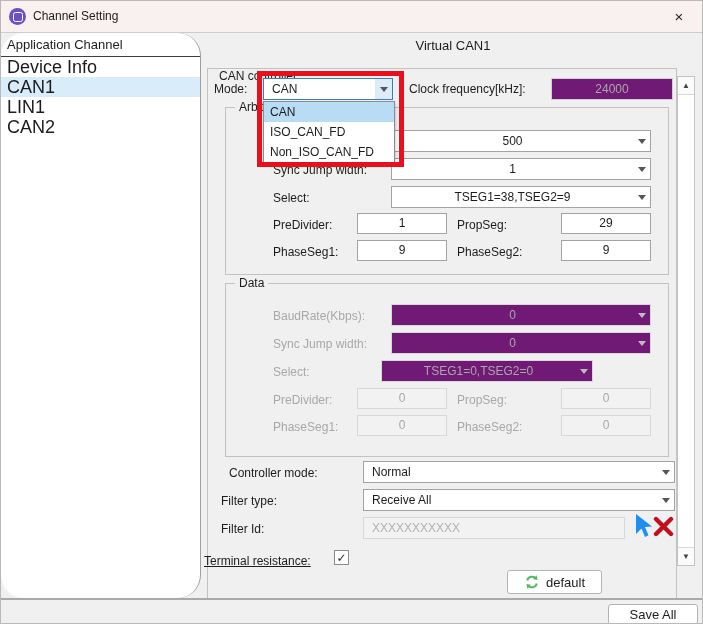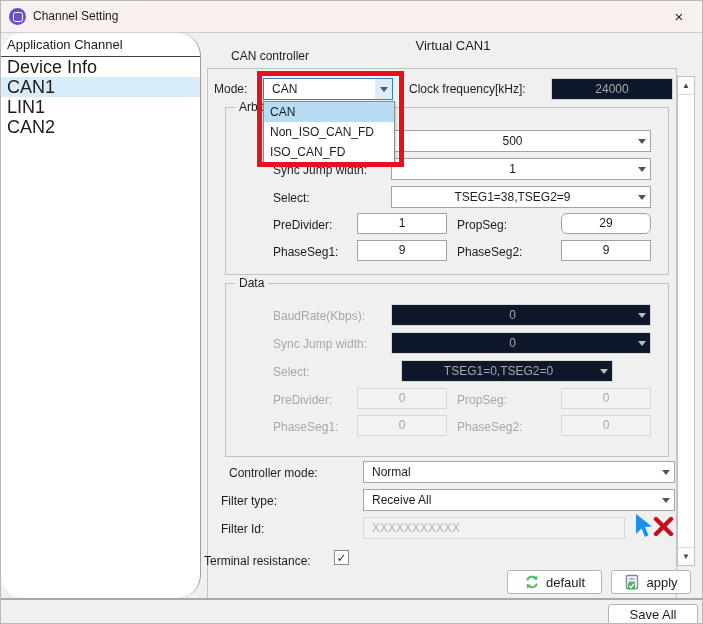--- a/index.html
+++ b/index.html
@@ -22,21 +22,21 @@
   #paneltitle{position:absolute;left:201px;top:37px;width:502px;text-align:center;font-size:13px;}
   .grp{position:absolute;border:1px solid #c2c2c2;}
   .gt{position:absolute;background:#f0f0f0;padding:0 4px;font-size:12px;white-space:nowrap;}
   .lbl{position:absolute;white-space:nowrap;font-size:12px;}
   .dis{color:#a8a8a8;}
   .combo{position:absolute;height:22px;box-sizing:border-box;background:#fff;border:1px solid #a3a3a3;display:flex;align-items:center;}
   .combo .val{flex:1;text-align:center;overflow:hidden;white-space:nowrap;}
   .combo.left .val{text-align:left;padding-left:8px;}
   .combo .arr{width:17px;display:flex;align-items:center;justify-content:center;align-self:stretch;}
   .tri{width:0;height:0;border-left:4px solid transparent;border-right:4px solid transparent;border-top:5px solid #555;}
-  .combo.disd{background:#0f172a;border-color:#d8d8d8;color:#a8a8a8;}
+  .combo.disd{background:#701a75;border-color:#d8d8d8;color:#a8a8a8;}
   .combo.disd .tri{border-top-color:#bdbdbd;}
   .combo.focus{border-color:#3a7ebd;}
   .combo.focus .arr{background:#dcecf9;}
   .inp{position:absolute;height:21px;box-sizing:border-box;background:#fff;border:1px solid #a3a3a3;text-align:center;line-height:19px;font-size:12px;}
   .inp.disd{background:#f2f2f2;border-color:#d8d8d8;color:#a8a8a8;}
   #filterid{position:absolute;left:362px;top:516px;width:262px;height:22px;box-sizing:border-box;background:#f2f2f2;border:1px solid #d8d8d8;padding-left:8px;font-size:12px;font-family:"Liberation Sans",sans-serif;}
   #filterid::placeholder{color:#b3b3b3;opacity:1;}
   
   #popup{position:absolute;left:262px;top:100px;width:130px;background:#fff;border:1px solid #8c8c8c;z-index:50;box-shadow:1px 2px 3px rgba(0,0,0,.18);}
   .opt{height:20px;line-height:20px;padding-left:6px;font-size:12px;}
@@ -73,21 +73,21 @@
     <div id="sbheader">Application Channel</div>
     <div class="sbitem">Device Info</div>
     <div class="sbitem sel">CAN1</div>
     <div class="sbitem">LIN1</div>
     <div class="sbitem">CAN2</div>
   </div>
 
   <div id="paneltitle">Virtual CAN1</div>
 
   <div class="grp" style="left:206px;top:67px;width:468px;height:529px;"></div>
-  <div class="gt" style="left:214px;top:48px;margin-left:12px;">CAN controller</div>
+  <div class="gt" style="left:214px;top:68px;">CAN controller</div>
 
   <div class="lbl" style="left:213px;top:81px;">Mode:</div>
   <div class="combo left focus" style="left:262px;top:77px;width:130px;">
     <span class="val">CAN</span>
     <span class="arr">
         <span class="tri"></span>
       </span>
   </div>
   <div class="lbl" style="left:408px;top:81px;">Clock frequency[kHz]:</div>
   <div class="combo disd" style="left:550px;top:77px;width:122px;border-color:#d0d0d0;">
@@ -117,21 +117,21 @@
   <div class="combo" style="left:390px;top:185px;width:260px;">
     <span class="val">TSEG1=38,TSEG2=9</span>
     <span class="arr">
         <span class="tri"></span>
       </span>
   </div>
 
   <div class="lbl" style="left:272px;top:217px;">PreDivider:</div>
   <div class="inp" style="left:356px;top:212px;width:90px;">1</div>
   <div class="lbl" style="left:456px;top:217px;">PropSeg:</div>
-  <div class="inp" style="left:560px;top:212px;width:90px;border-radius:6px;">29</div>
+  <div class="inp" style="left:560px;top:212px;width:90px;">29</div>
 
   <div class="lbl" style="left:272px;top:244px;">PhaseSeg1:</div>
   <div class="inp" style="left:356px;top:239px;width:90px;">9</div>
   <div class="lbl" style="left:456px;top:244px;">PhaseSeg2:</div>
   <div class="inp" style="left:560px;top:239px;width:90px;">9</div>
 
   <div class="grp" style="left:224px;top:282px;width:442px;height:172px;"></div>
   <div class="gt" style="left:234px;top:275px;">Data</div>
 
   <div class="lbl dis" style="left:272px;top:308px;">BaudRate(Kbps):</div>
@@ -144,21 +144,21 @@
 
   <div class="lbl dis" style="left:272px;top:336px;">Sync Jump width:</div>
   <div class="combo disd" style="left:390px;top:331px;width:260px;">
     <span class="val">0</span>
     <span class="arr">
         <span class="tri"></span>
       </span>
   </div>
 
   <div class="lbl dis" style="left:272px;top:364px;">Select:</div>
-  <div class="combo disd" style="left:400px;top:359px;width:212px;">
+  <div class="combo disd" style="left:380px;top:359px;width:212px;">
     <span class="val">TSEG1=0,TSEG2=0</span>
     <span class="arr">
         <span class="tri"></span>
       </span>
   </div>
 
   <div class="lbl dis" style="left:272px;top:392px;">PreDivider:</div>
   <div class="inp disd" style="left:356px;top:387px;width:90px;">0</div>
   <div class="lbl dis" style="left:456px;top:392px;">PropSeg:</div>
   <div class="inp disd" style="left:560px;top:387px;width:90px;">0</div>
@@ -186,54 +186,44 @@
 
   <div class="lbl" style="left:220px;top:521px;">Filter Id:</div>
   <input id="filterid" disabled="" placeholder="XXXXXXXXXXX" style="">
   <svg style="position:absolute;left:630px;top:512px;" width="22" height="26" viewBox="0 0 22 26">
     <path d="M5 1 L5 21 L10.5 15.5 L14 24 L17.5 22.3 L14 14 L21 13.5 Z" fill="#1f8fef"></path>
   </svg>
   <svg style="position:absolute;left:652px;top:515px;" width="21" height="21" viewBox="0 0 21 21">
     <path d="M3 3 L18 18 M18 3 L3 18" stroke="#c40e1c" stroke-width="4.4" stroke-linecap="round"></path>
   </svg>
 
-  <div class="lbl" style="left:203px;top:553px;">Terminal resistance:</div>
+  <div class="lbl" style="left:203px;top:553px;text-decoration:underline;">Terminal resistance:</div>
   <div id="tcheck">
       <span>✓</span>
     </div>
 
   <div class="btn" style="left:506px;top:569px;width:95px;">
     <svg class="icon16" viewBox="0 0 16 16">
       <path d="M3.2 6.5 A5 5 0 0 1 12 4.6" fill="none" stroke="#57b866" stroke-width="2"></path>
       <path d="M12.8 9.5 A5 5 0 0 1 4 11.4" fill="none" stroke="#57b866" stroke-width="2"></path>
       <path d="M12.6 1.2 L13.6 6 L9 5.2 Z" fill="#57b866"></path>
       <path d="M3.4 14.8 L2.4 10 L7 10.8 Z" fill="#57b866"></path>
     </svg>
     <span>default</span>
   </div>
-  <div class="btn" style="left:610px;top:569px;width:80px;">
-    <svg class="icon16" viewBox="0 0 16 16">
-      <rect x="2.5" y="1.5" width="11" height="13" fill="#fff" stroke="#7a8aa0" stroke-width="1.4" rx="1"></rect>
-      <line x1="5" y1="5" x2="11" y2="5" stroke="#7a8aa0" stroke-width="1.2"></line>
-      <line x1="5" y1="8" x2="11" y2="8" stroke="#7a8aa0" stroke-width="1.2"></line>
-      <rect x="4" y="8.5" width="7" height="7" fill="#4cb05a" rx="1"></rect>
-      <path d="M5.5 12 L7 13.6 L9.8 9.8" fill="none" stroke="#fff" stroke-width="1.4"></path>
-    </svg>
-    <span>apply</span>
-  </div>
 
   <div id="vsb">
     <div class="sbb" id="sbup">▲</div>
     <div class="sbb" id="sbdn">▼</div>
   </div>
 
   <div id="popup">
     <div class="opt sel">CAN</div>
+    <div class="opt">ISO_CAN_FD</div>
     <div class="opt">Non_ISO_CAN_FD</div>
-    <div class="opt">ISO_CAN_FD</div>
   </div>
 
   <div id="redbox"></div>
 
   <div id="sep"></div>
   <div id="saveall">
     <span>Save All</span>
   </div>
 
 </div>

